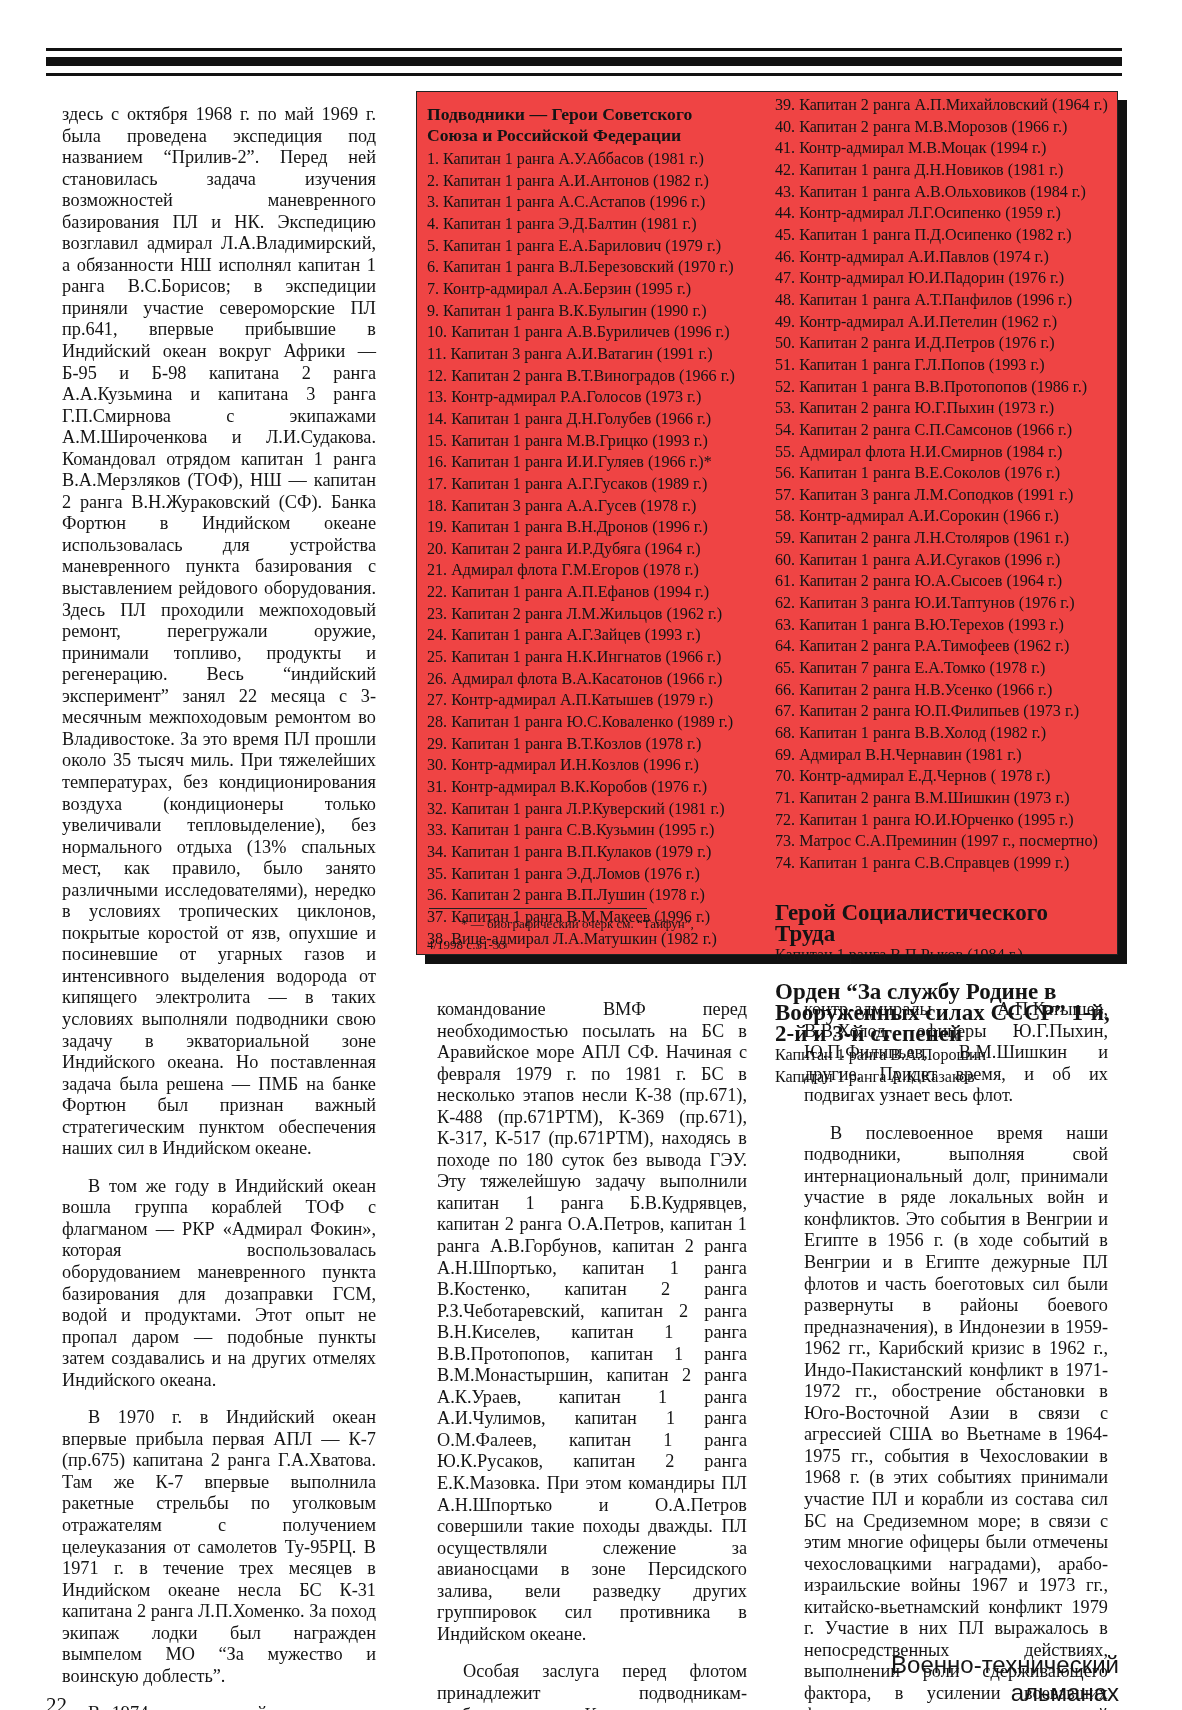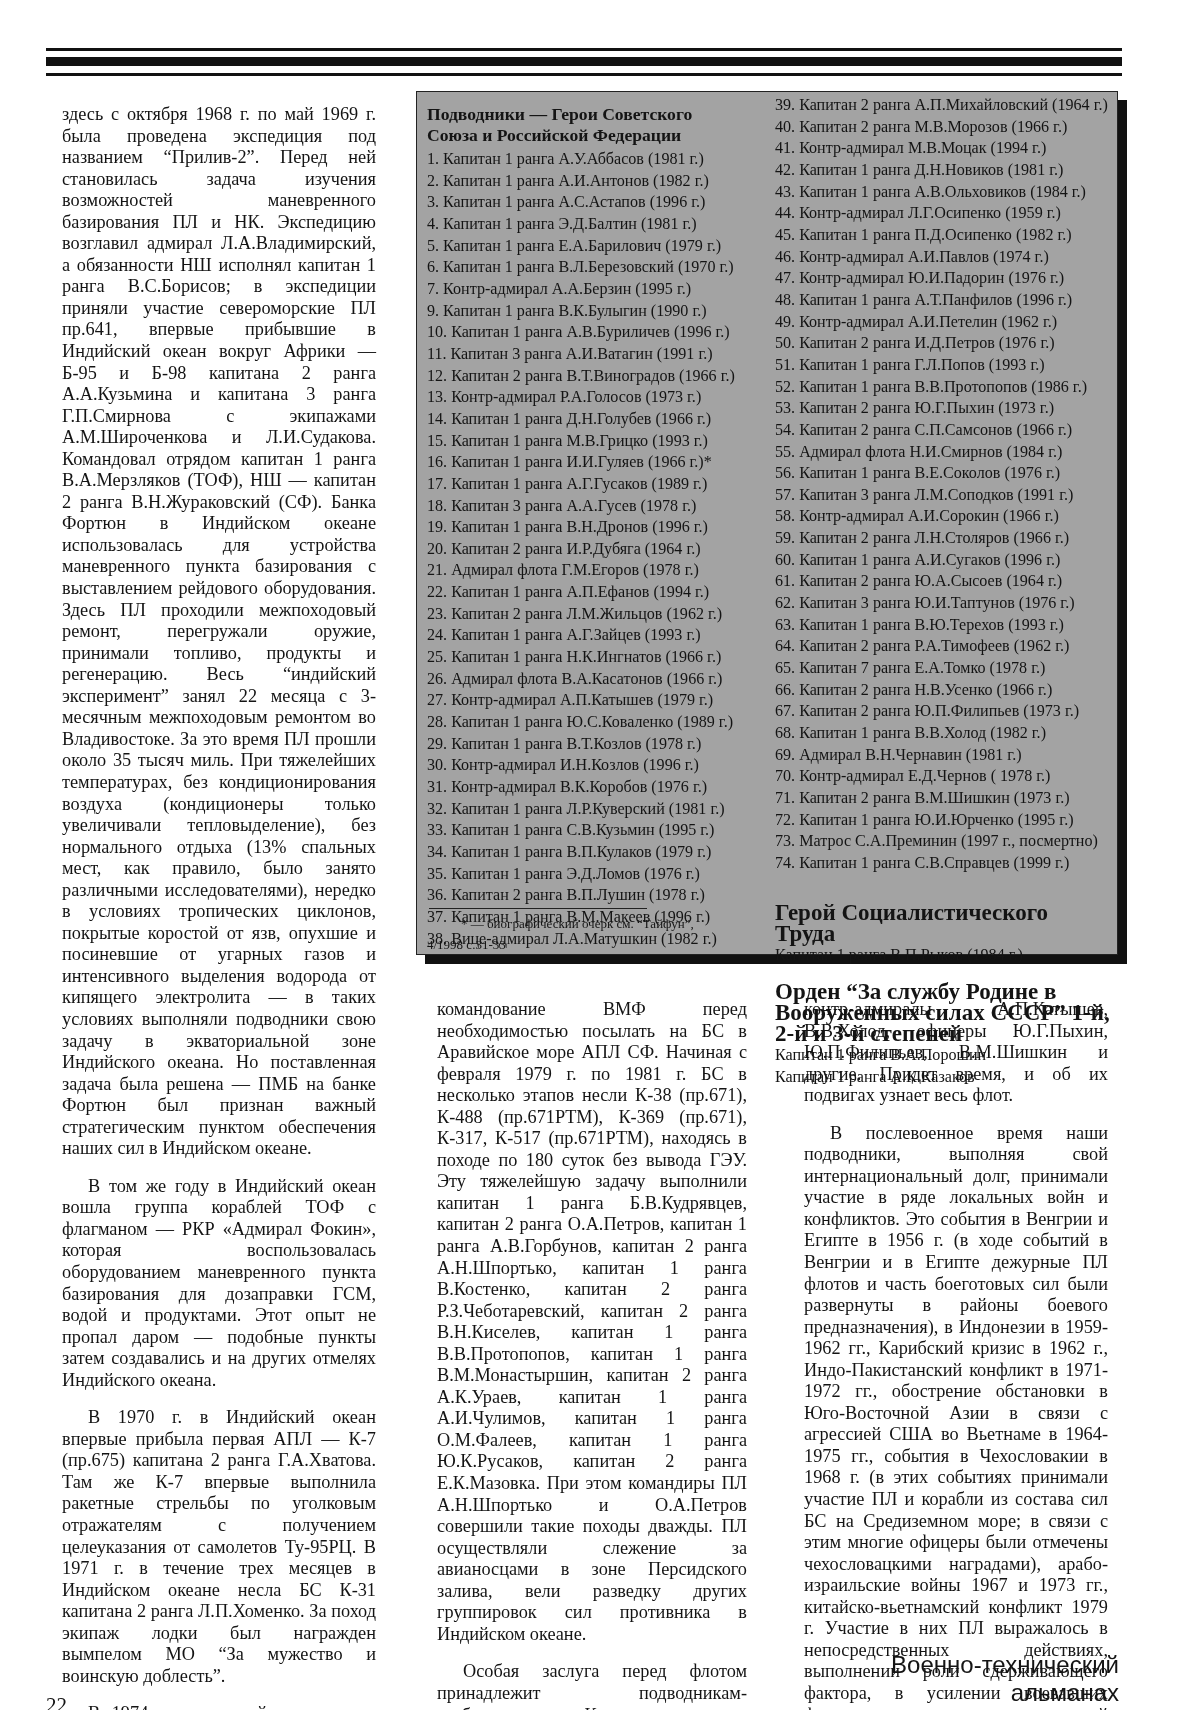--- a/index.html
+++ b/index.html
@@ -14,21 +14,21 @@
 
   .col { position: absolute; font-size: 18.3px; line-height: 21.55px; text-align: justify; }
   .col p { margin: 16px; }
   .col p.ind { text-indent: 26px; }
   .col-left  { left: 46px;  top: 88px; width: 346px; }
   .col-mid   { left: 421px; top: 983px; width: 342px; }
   .col-right { left: 788px; top: 983px; width: 336px; }
 
   
   .box { position: absolute; left: 416px; top: 91px; width: 700px; height: 862px;
-         border: 1.5px solid #222; background: #a3a3a3;
+         border: 1.5px solid #222; background: #ef4444;
          box-shadow: 9px 9px 0 #111; }
   .box-col { position: absolute; font-size: 16.1px; line-height: 21.65px; }
   .box-col1 { left: 10px; top: 12px; width: 318px; }
   .box-col2 { left: 358px; top: 2px; width: 336px; }
   .box-title { font-weight: bold; font-size: 17.6px; line-height: 21px; margin-bottom: 2px; }
   .box-item { white-space: nowrap; }
   .box-item.wrap { white-space: normal; text-align: justify; }
   .box-section-title { font-weight: bold; font-size: 23px; line-height: 21px; }
   .gap1 { height: 28px; }
   .gap2 { height: 16px; }
@@ -113,21 +113,21 @@
         <div class="box-item">49. Контр-адмирал А.И.Петелин (1962 г.)</div>
         <div class="box-item">50. Капитан 2 ранга И.Д.Петров (1976 г.)</div>
         <div class="box-item">51. Капитан 1 ранга Г.Л.Попов (1993 г.)</div>
         <div class="box-item wrap">52. Капитан 1 ранга В.В.Протопопов (1986 г.)</div>
         <div class="box-item">53. Капитан 2 ранга Ю.Г.Пыхин (1973 г.)</div>
         <div class="box-item">54. Капитан 2 ранга С.П.Самсонов (1966 г.)</div>
         <div class="box-item">55. Адмирал флота Н.И.Смирнов (1984 г.)</div>
         <div class="box-item">56. Капитан 1 ранга В.Е.Соколов (1976 г.)</div>
         <div class="box-item">57. Капитан 3 ранга Л.М.Соподков (1991 г.)</div>
         <div class="box-item">58. Контр-адмирал А.И.Сорокин (1966 г.)</div>
-        <div class="box-item">59. Капитан 2 ранга Л.Н.Столяров (1966 г.)</div>
+        <div class="box-item">59. Капитан 2 ранга Л.Н.Столяров (1961 г.)</div>
         <div class="box-item">60. Капитан 1 ранга А.И.Сугаков (1996 г.)</div>
         <div class="box-item">61. Капитан 2 ранга Ю.А.Сысоев (1964 г.)</div>
         <div class="box-item">62. Капитан 3 ранга Ю.И.Таптунов (1976 г.)</div>
         <div class="box-item">63. Капитан 1 ранга В.Ю.Терехов (1993 г.)</div>
         <div class="box-item">64. Капитан 2 ранга Р.А.Тимофеев (1962 г.)</div>
         <div class="box-item">65. Капитан 7 ранга Е.А.Томко (1978 г.)</div>
         <div class="box-item">66. Капитан 2 ранга Н.В.Усенко (1966 г.)</div>
         <div class="box-item">67. Капитан 2 ранга Ю.П.Филипьев (1973 г.)</div>
         <div class="box-item">68. Капитан 1 ранга В.В.Холод (1982 г.)</div>
         <div class="box-item">69. Адмирал В.Н.Чернавин (1981 г.)</div>

